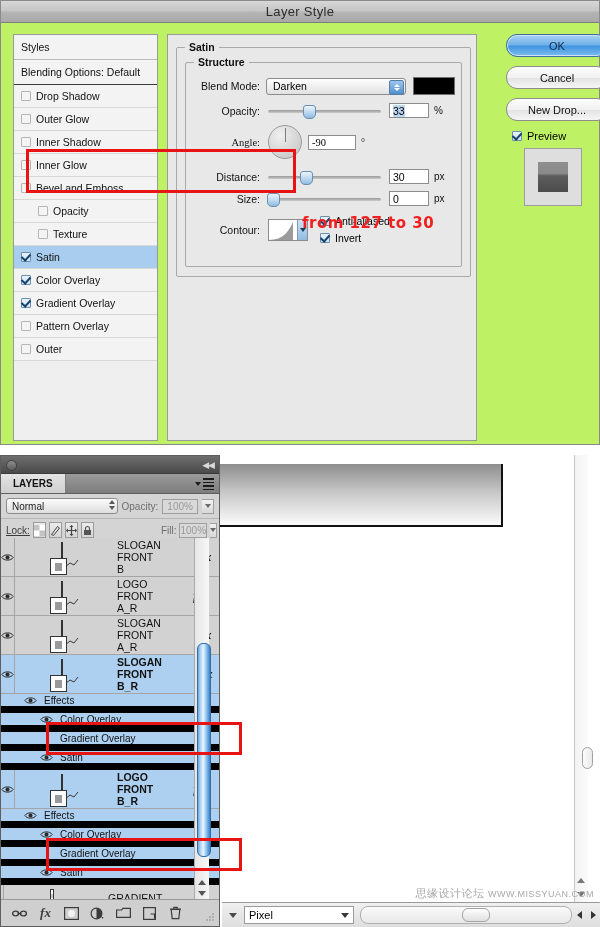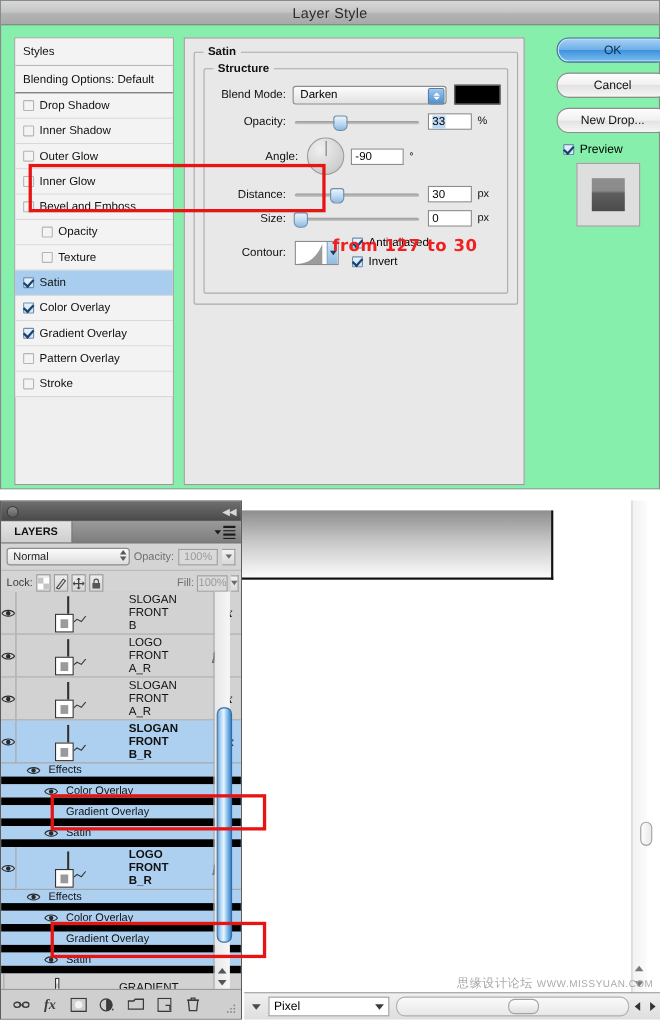--- a/index.html
+++ b/index.html
@@ -2,21 +2,21 @@
 <html><head>
 <meta charset="utf-8">
 <style>
   html,body{margin:0;padding:0;background:#fff;}
   body{width:600px;height:927px;position:relative;overflow:hidden;
        font-family:"Liberation Sans","DejaVu Sans",sans-serif;
        font-size:11px;color:#000;-webkit-font-smoothing:antialiased;}
 
   
   #dialog{position:absolute;left:0;top:0;width:600px;height:445px;
-          background:#86efac;border:1px solid #8a8a8a;box-sizing:border-box;}
+          background:#bef264;border:1px solid #8a8a8a;box-sizing:border-box;}
   #titlebar{height:22px;width:100%;
             background:linear-gradient(to bottom,#d7d7d7 0%,#c6c6c6 45%,#b4b4b4 55%,#a8a8a8 100%);
             border-bottom:1px solid #7d7d7d;
             display:flex;align-items:center;justify-content:center;box-sizing:border-box;}
   #titlebar .ttl{font-size:13px;color:#2b2b2b;font-weight:400;letter-spacing:.3px;}
 
   
   #styles-panel{position:absolute;left:12px;top:33px;width:145px;height:407px;
                 background:#efefef;border:1px solid #9a9a9a;box-sizing:border-box;}
   .sl-head{height:24px;line-height:24px;padding-left:7px;font-size:10.5px;
@@ -253,25 +253,25 @@
   <div id="styles-panel">
     <div class="sl-head">Styles</div>
     <div class="sl-head bold">Blending Options: Default</div>
     <div id="styles-items">
         <div class="sl-row">
           <span class="cbx off"></span>
           <span class="lbl">Drop Shadow</span>
         </div>
         <div class="sl-row">
           <span class="cbx off"></span>
+          <span class="lbl">Outer Glow</span>
+        </div>
+        <div class="sl-row">
+          <span class="cbx off"></span>
           <span class="lbl">Inner Shadow</span>
-        </div>
-        <div class="sl-row">
-          <span class="cbx off"></span>
-          <span class="lbl">Outer Glow</span>
         </div>
         <div class="sl-row">
           <span class="cbx off"></span>
           <span class="lbl">Inner Glow</span>
         </div>
         <div class="sl-row">
           <span class="cbx off"></span>
           <span class="lbl">Bevel and Emboss</span>
         </div>
         <div class="sl-row indent">
@@ -293,21 +293,21 @@
         <div class="sl-row">
           <span class="cbx on"></span>
           <span class="lbl">Gradient Overlay</span>
         </div>
         <div class="sl-row">
           <span class="cbx off"></span>
           <span class="lbl">Pattern Overlay</span>
         </div>
         <div class="sl-row">
           <span class="cbx off"></span>
-          <span class="lbl">Stroke</span>
+          <span class="lbl">Outer</span>
         </div>
       </div>
   </div>
 
   <div id="satin-group">
 
     <div class="grp" id="g-satin">
       <span class="grp-title">Satin</span>
 
       <div class="grp" id="g-struct">
@@ -330,21 +330,21 @@
           <div class="slider" style="margin-left:8px;">
             <div class="track"></div>
             <div class="knob" style="left:31%;"></div>
           </div>
           <div class="numbox sel" style="width:40px;margin-left:8px;">
             <span>33</span>
           </div>
           <span class="unit">%</span>
         </div>
 
-        <div class="fld" style="left:19px;top:62px;">
+        <div class="fld" style="left:8px;top:62px;font-family:Liberation Serif, serif;">
           <span class="cap" style="width:66px;">Angle:</span>
           <div class="dial" style="margin-left:8px;">
             <div class="hand" style="transform:rotate(180deg);"></div>
           </div>
           <div class="numbox" style="width:48px;margin-left:6px;">
             <span>-90</span>
           </div>
           <span class="unit">°</span>
         </div>
 
@@ -455,21 +455,21 @@
     <span class="opa-lbl">Opacity:</span>
     <div class="opa-box">
       <span>100%</span>
     </div>
     <div class="opa-tri">
         <i></i>
       </div>
   </div>
 
   <div id="lp-lock">
-    <span class="opa-lbl" style="color:#3a3a3a;">Lock:</span>
+    <span class="opa-lbl" style="color:#3a3a3a;text-decoration:underline;">Lock:</span>
     <span class="lockbtn">
       <svg width="11" height="11" viewBox="0 0 11 11">
           <rect width="11" height="11" fill="#fff"></rect>
           <rect width="5.5" height="5.5" fill="#c4c4c4"></rect>
           <rect x="5.5" y="5.5" width="5.5" height="5.5" fill="#c4c4c4"></rect>
         </svg>
     </span>
     <span class="lockbtn">
       <svg width="11" height="11" viewBox="0 0 11 11">
           <path d="M1.5 9.5 L7.5 1.5 L9.5 3 L3.5 10.5 Z" fill="none" stroke="#444" stroke-width="1"></path>

